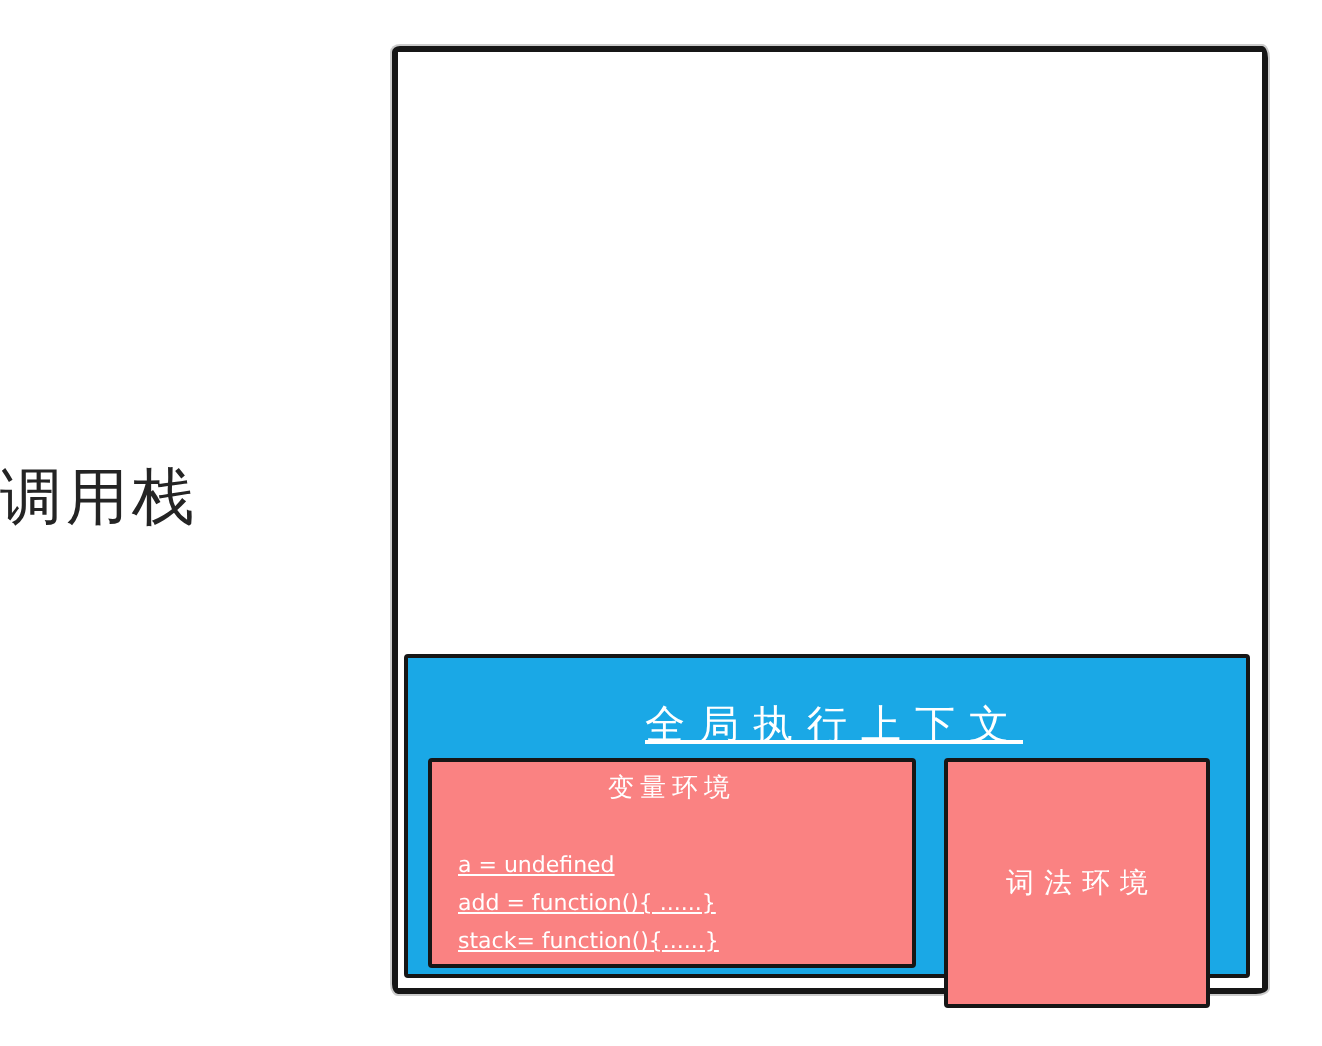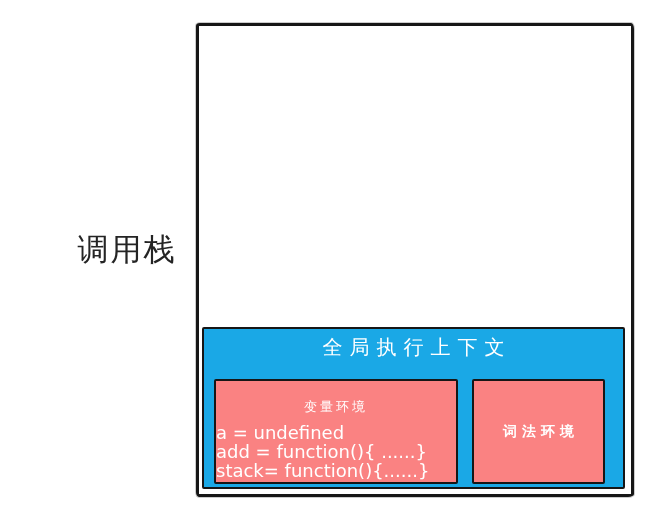--- a/index.html
+++ b/index.html
@@ -15,24 +15,22 @@
     font-family: "DejaVu Sans", sans-serif;
     overflow: hidden;
   }
 
   
   .side-label {
     position: absolute;
     left: 0px;
     top: 232px;
     width: 182px;
-    text-align: center;
     color: #242424;
     line-height: 1.15;
-    padding-left: 36px;
   }
   .side-label .zh {
     font-size: 31px;
     letter-spacing: 2px;
   }
   .side-label .en {
     font-size: 24px;
     margin-top: 8px;
     white-space: nowrap;
   }
@@ -57,77 +55,79 @@
     left: 3px;
     top: 301px;
     width: 423px;
     height: 162px;
     box-sizing: border-box;
     background: var(--context-blue, #1aa8e6);
     border: 2px solid var(--border-black, #161616);
     border-radius: 2px;
   }
   .global-ctx-title {
-    margin-top: 5px;
+    margin-top: 20px;
     text-align: center;
     color: #ffffff;
     font-size: 20px;
     letter-spacing: 7px;
     text-indent: 7px; 
     white-space: nowrap;
+    text-decoration: underline;
   }
 
   
   .env-box {
     position: absolute;
     box-sizing: border-box;
     background: var(--env-red, #fa8282);
     border: 2px solid var(--border-black, #161616);
     border-radius: 2px;
   }
   .var-env {
     left: 10px;
     top: 50px;
     width: 244px;
     height: 105px;
   }
   .lex-env {
     left: 268px;
     top: 50px;
     width: 133px;
-    height: 105px;
+    height: 125px;
     display: flex;
     align-items: center;
     justify-content: center;
-    font-weight: bold;
   }
   .env-title {
     color: #ffffff;
     text-align: center;
     font-size: 13px;
     letter-spacing: 3px;
-    padding-top: 17px;
+    padding-top: 4px;
     white-space: nowrap;
   }
   .lex-env .env-title {
     font-size: 14px;
     letter-spacing: 5px;
     text-indent: 5px;
     padding-top: 0;
   }
   .code-lines {
     position: absolute;
     left: 0;
     top: 42px;
     width: 100%;
     box-sizing: border-box;
+    padding-left: 13px;
     color: #ffffff;
-    font-size: 18px;
+    font-size: 11px;
     line-height: 19px;
     white-space: nowrap;
+    text-decoration: underline;
   }
 </style>
 </head>
 <body>
 
 <div class="canvas">
 
   <div class="side-label">
     <div class="zh">调用栈</div>
   </div>

